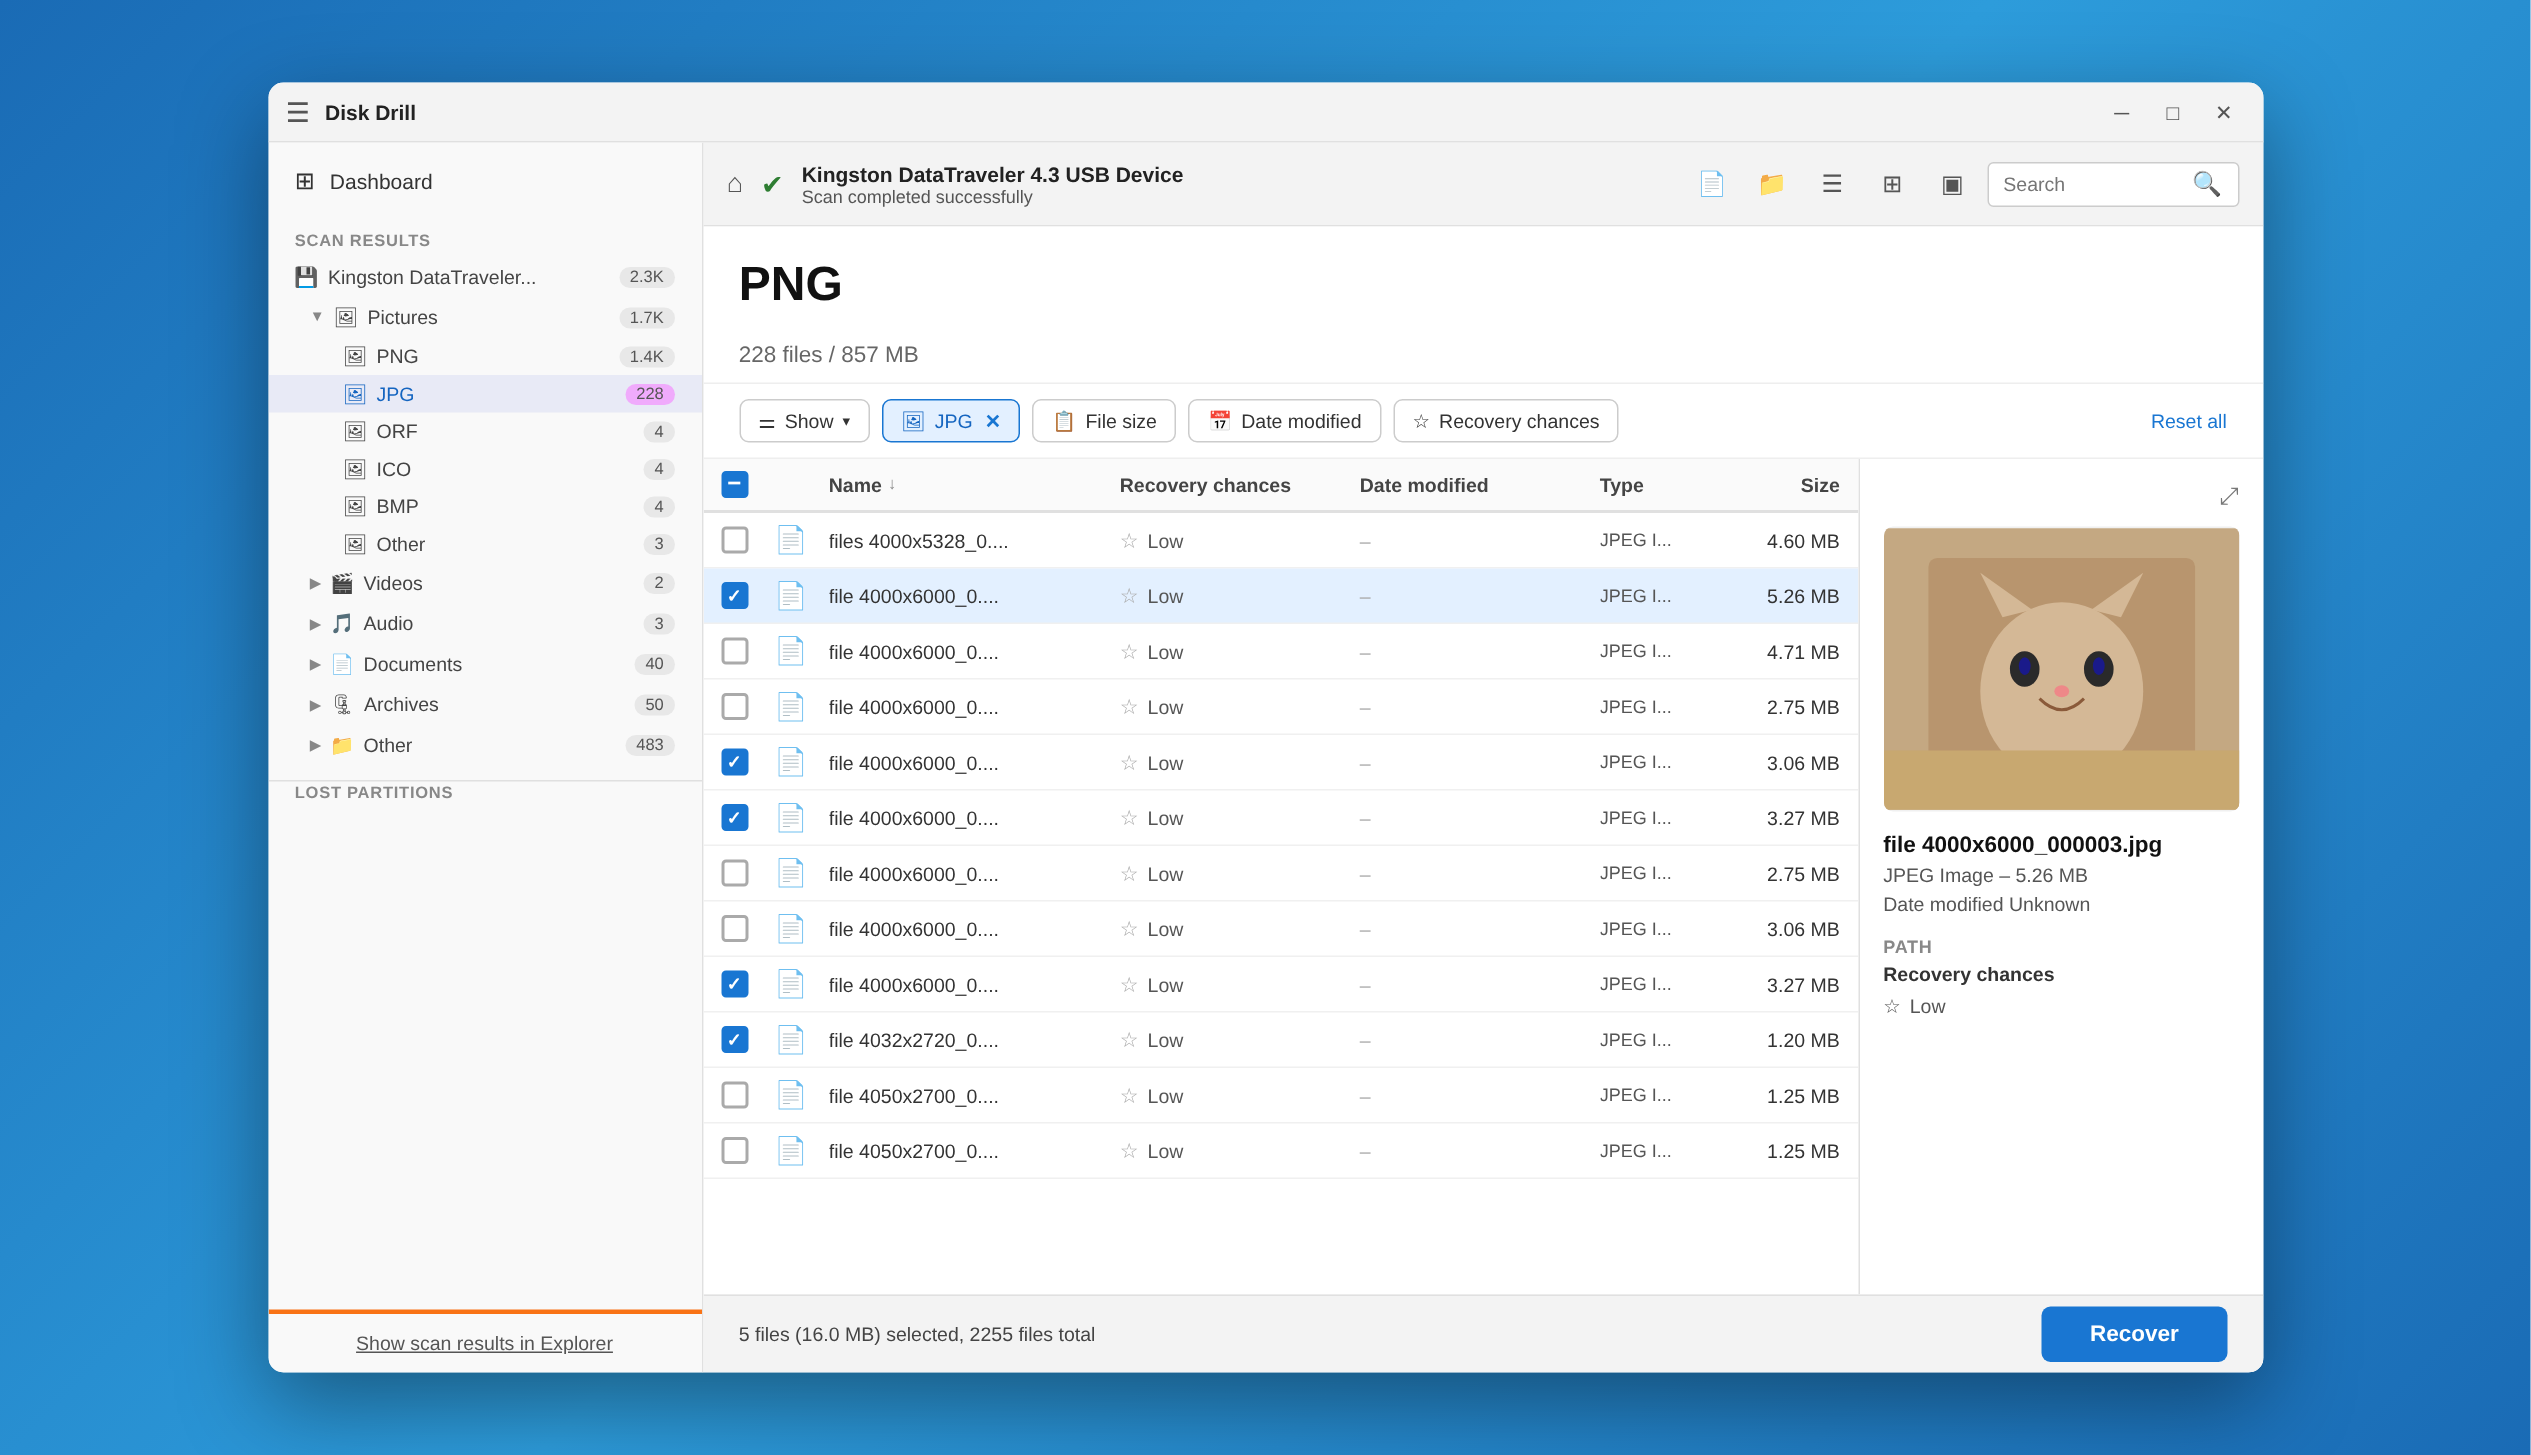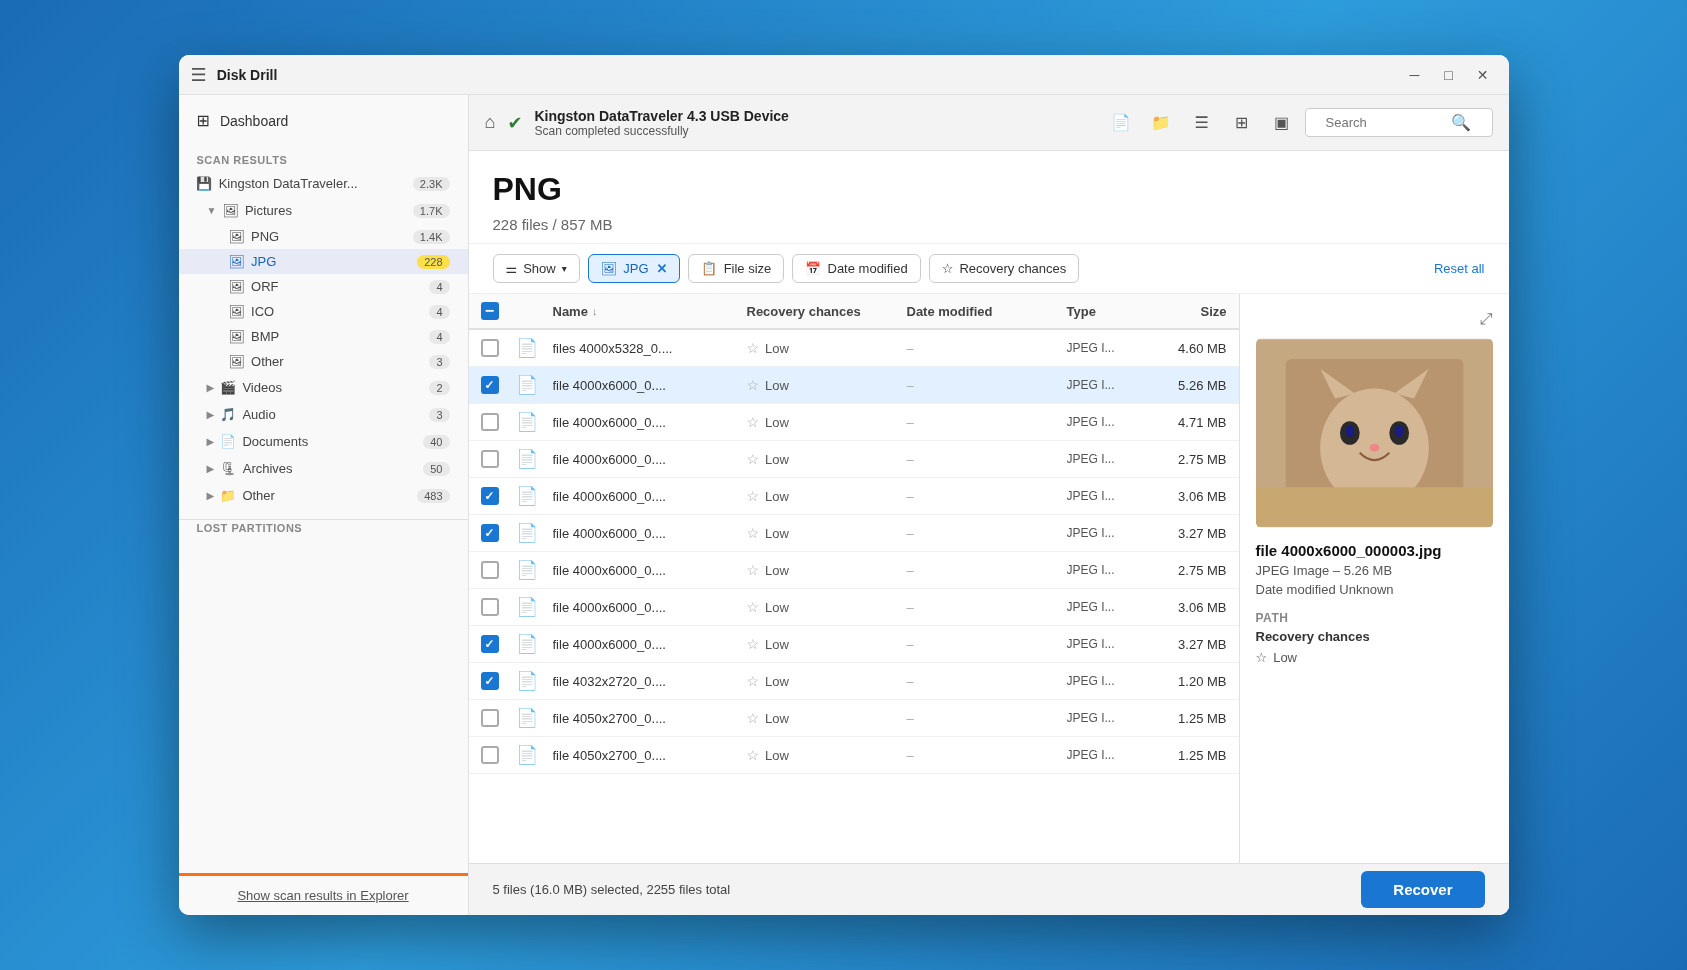--- a/index.html
+++ b/index.html
@@ -23,26 +23,26 @@
     .content-area { flex: 1; display: flex; flex-direction: column; overflow: hidden; }
     .content-header { background: #f3f3f3; border-bottom: 1px solid #e0e0e0; padding: 0 16px; display: flex; align-items: center; gap: 12px; height: 56px; flex-shrink: 0; }
     .header-icon { color: #555; font-size: 18px; cursor: pointer; }
     .header-check { color: #2e7d32; font-size: 18px; }
     .header-device-info { display: flex; flex-direction: column; }
     .header-device-name { font-size: 14px; font-weight: 600; color: #222; }
     .header-device-status { font-size: 12px; color: #555; }
     .header-spacer { flex: 1; }
     .header-toolbar { display: flex; gap: 6px; align-items: center; }
     .toolbar-btn { width: 34px; height: 34px; border: none; background: transparent; cursor: pointer; border-radius: 4px; font-size: 16px; color: #555; display: flex; align-items: center; justify-content: center; }
-    .search-box { display: flex; align-items: center; border: 1px solid #ccc; border-radius: 4px; padding: 4px 20px; gap: 6px; background: #fff; }
+    .search-box { display: flex; align-items: center; border: 1px solid #ccc; border-radius: 4px; padding: 4px 10px; gap: 6px; background: #fff; }
     .search-input { border: none; outline: none; font-size: 13px; width: 120px; color: #555; }
     .page-main { flex: 1; display: flex; flex-direction: column; overflow: hidden; background: #fff; }
     .page-header { padding: 20px 24px 10px; border-bottom: 1px solid #eee; flex-shrink: 0; }
     .page-title { font-size: 32px; font-weight: 700; color: #111; }
-    .page-subtitle { font-size: 15px; color: #666; margin-top: 8px; }
+    .page-subtitle { font-size: 15px; color: #666; margin-top: 20px; }
     .filters-bar { padding: 10px 24px; display: flex; align-items: center; gap: 8px; border-bottom: 1px solid #eee; flex-shrink: 0; }
     .filter-btn { display: flex; align-items: center; gap: 6px; padding: 6px 12px; border: 1px solid #ccc; border-radius: 6px; font-size: 13px; cursor: pointer; background: #fff; color: #333; }
     .filter-btn.active { background: #e3f0ff; border-color: #1976d2; color: #1565c0; }
     .filter-btn .x-icon { color: #1976d2; font-weight: bold; margin-left: 2px; }
     .filters-spacer { flex: 1; }
     .reset-all { font-size: 13px; color: #1976d2; cursor: pointer; text-decoration: none; }
     .table-container { flex: 1; display: flex; overflow: hidden; }
     .file-table { flex: 1; overflow-y: auto; }
     .table-header { display: grid; grid-template-columns: 36px 36px 1fr 160px 160px 80px 80px; align-items: center; padding: 8px 12px; border-bottom: 2px solid #e0e0e0; background: #fafafa; font-size: 13px; font-weight: 600; color: #444; position: sticky; top: 0; z-index: 1; }
     .table-row { display: grid; grid-template-columns: 36px 36px 1fr 160px 160px 80px 80px; align-items: center; padding: 7px 12px; border-bottom: 1px solid #f0f0f0; font-size: 13px; color: #333; cursor: pointer; }
@@ -115,21 +115,21 @@
       </div>
 
       <div class="sidebar-subcategory">
         <span>🖼</span>
         <span style="flex:1;">PNG</span>
         <span class="badge">1.4K</span>
       </div>
       <div class="sidebar-subcategory active">
         <span>🖼</span>
         <span style="flex:1;">JPG</span>
-        <span class="badge" style="background:#fde047;">228</span>
+        <span class="badge" style="background:#f0abfc;">228</span>
       </div>
       <div class="sidebar-subcategory">
         <span>🖼</span>
         <span style="flex:1;">ORF</span>
         <span class="badge">4</span>
       </div>
       <div class="sidebar-subcategory">
         <span>🖼</span>
         <span style="flex:1;">ICO</span>
         <span class="badge">4</span>

